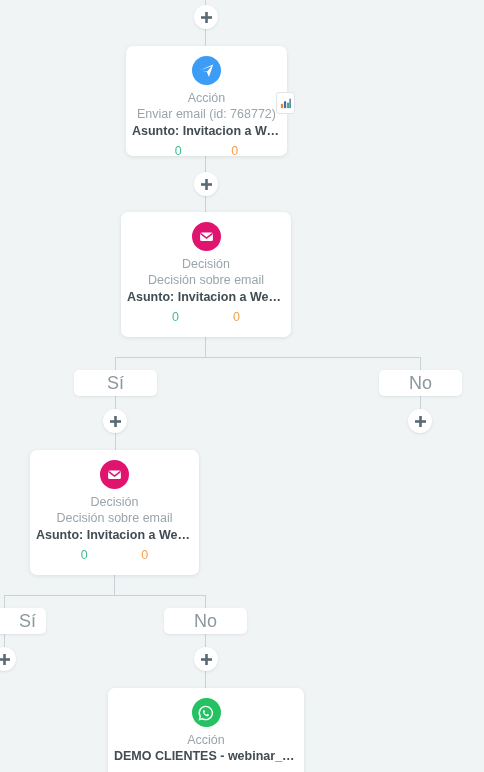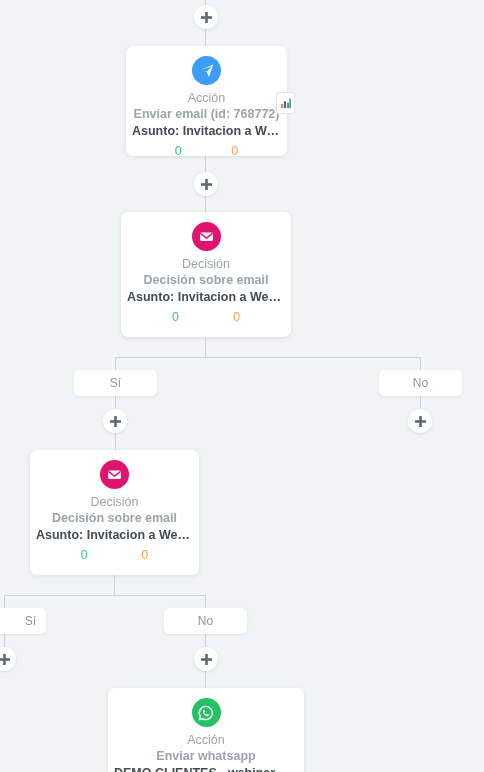--- a/index.html
+++ b/index.html
@@ -72,21 +72,20 @@
     color: #9aa5ab;
     line-height: 16px;
   }
   .node-sub {
     font-size: 12.5px;
     color: #9aa5ab;
     line-height: 17px;
     white-space: nowrap;
     overflow: hidden;
     text-overflow: ellipsis;
-    font-weight: bold;
   }
   .node-title {
     font-size: 12.5px;
     color: #414c53;
     font-weight: bold;
     line-height: 17px;
     white-space: nowrap;
     overflow: hidden;
     text-overflow: ellipsis;
   }
@@ -110,21 +109,21 @@
   
   .pill {
     position: absolute;
     height: 26px;
     background: #ffffff;
     border-radius: 5px;
     box-shadow: 0 1px 3px rgba(60,80,90,0.11);
     display: flex;
     align-items: center;
     justify-content: center;
-    font-size: 12px;
+    font-size: 18px;
     color: #8c979e;
     z-index: 4;
     box-sizing: border-box;
   }
 
   
   .stats-btn {
     position: absolute;
     width: 19px;
     height: 22px;
@@ -277,17 +276,16 @@
   <div class="line v" style="left:205px; top:671px; height:17px;"></div>
 
   <div class="node" style="left:108px; top:688px; width:196px; height:95px;">
     <div class="node-icon" style="background:#25c162;">
       <svg width="18" height="18" viewBox="0 0 24 24">
         <path d="M12 3.2 A8.8 8.8 0 0 0 4.3 16.6 L3.3 20.7 L7.5 19.7 A8.8 8.8 0 1 0 12 3.2 Z" fill="none" stroke="#ffffff" stroke-width="1.9"></path>
         <path d="M9.3 8.1 c0.4 0 0.6 0.1 0.8 0.6 l0.6 1.4 c0.1 0.3 0 0.5-0.2 0.7 l-0.5 0.5 c-0.2 0.2-0.2 0.4-0.1 0.6 0.5 1 1.4 1.8 2.4 2.3 0.2 0.1 0.5 0.1 0.6-0.1 l0.5-0.6 c0.2-0.2 0.4-0.3 0.7-0.2 l1.4 0.7 c0.4 0.2 0.5 0.4 0.5 0.8 0 0.9-0.8 1.6-1.7 1.6 -2.8 0-6.3-3.4-6.3-6.2 0-0.9 0.6-1.8 1.3-2.1 z" fill="#ffffff"></path>
       </svg>
     </div>
     <div class="node-type">Acción</div>
-    <div class="node-sub">Enviar whatsapp</div>
     <div class="node-title">DEMO CLIENTES - webinar_whats...</div>
   </div>
 
 </div>
 
 </body></html>

